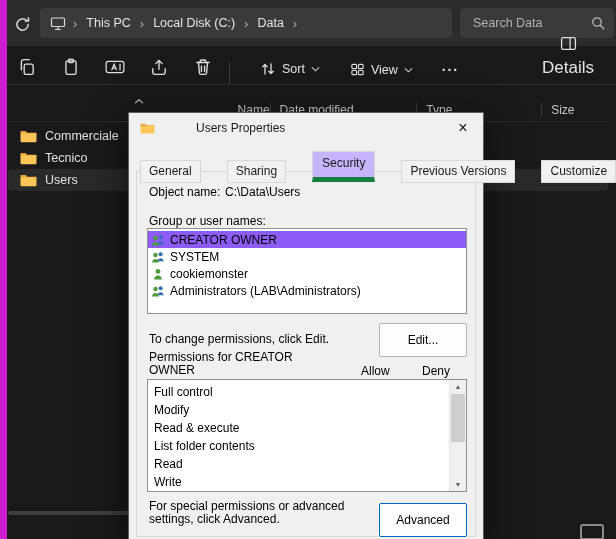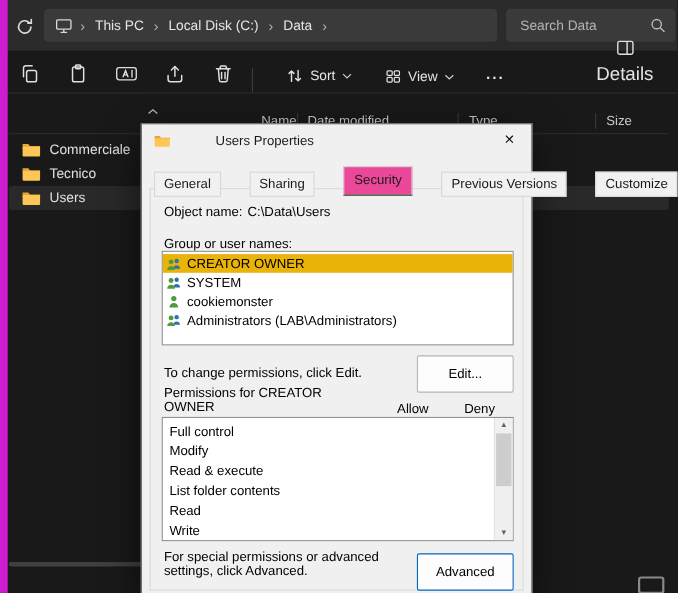--- a/index.html
+++ b/index.html
@@ -47,29 +47,29 @@
 
   
   .dialog{position:absolute;left:128px;top:112px;width:356px;height:430px;background:#f0f0f0;border:1px solid #5f5f5f;box-shadow:0 12px 34px rgba(0,0,0,.6);box-sizing:border-box;color:#000;font-size:12px;z-index:40;}
   .dlg-titlebar{position:absolute;left:0;top:0;right:0;height:30px;display:flex;align-items:center;padding:0 6px 0 11px;gap:8px;}
   .dlg-title{font-size:12px;color:#1a1a1a;margin-left:33px;}
   .dlg-close{margin-left:auto;width:28px;height:24px;display:flex;align-items:center;justify-content:center;font-size:16px;color:#111;border-radius:2px;}
 
   .page{position:absolute;left:7px;top:58px;width:340px;height:366px;border:1px solid #d9d9d9;background:#f0f0f0;box-sizing:border-box;}
   .tabrow{position:absolute;left:11px;top:37px;display:flex;align-items:flex-end;z-index:3;gap:24px;}
   .tab{background:#f1f1f1;border:1px solid #d7d7d7;padding:3px 8px 4px;margin-right:2px;font-size:12px;color:#1a1a1a;position:relative;top:2px;white-space:nowrap;}
-  .tab.active{background:#ec4899;border-bottom:1px solid #15803d;padding:4px 9px 7px;top:1px;z-index:4;}
+  .tab.active{background:#c4b5fd;border-bottom:5px solid #15803d;padding:4px 9px 7px;top:1px;z-index:4;}
 
   .dlg-text{position:absolute;color:#000;font-size:12px;line-height:13px;}
   .obj-label{left:20px;top:73px;}
   .obj-value{left:96px;top:73px;}
   .group-label{left:20px;top:102px;}
   .group-list{position:absolute;left:18px;top:115px;width:320px;height:86px;background:#fff;border:1px solid #919191;box-sizing:border-box;padding-top:2px;}
   .gitem{height:17px;display:flex;align-items:center;gap:5px;padding-left:3px;font-size:12px;color:#000;}
-  .gitem.selected{background:#eab308;}
+  .gitem.selected{background:#8b5cf6;}
 
   .edit-hint{left:20px;top:220px;}
   .btn{position:absolute;width:88px;height:34px;background:#fdfdfd;border:1px solid #b4b4b4;border-radius:2px;font-size:12px;display:flex;align-items:center;justify-content:center;color:#000;box-sizing:border-box;}
   .edit-btn{left:250px;top:210px;}
   .adv-btn{left:250px;top:390px;border:1px solid #0067c0;}
 
   .perm-label{left:20px;top:238px;width:150px;}
   .allow-label{left:232px;top:252px;}
   .deny-label{left:293px;top:252px;}
 

